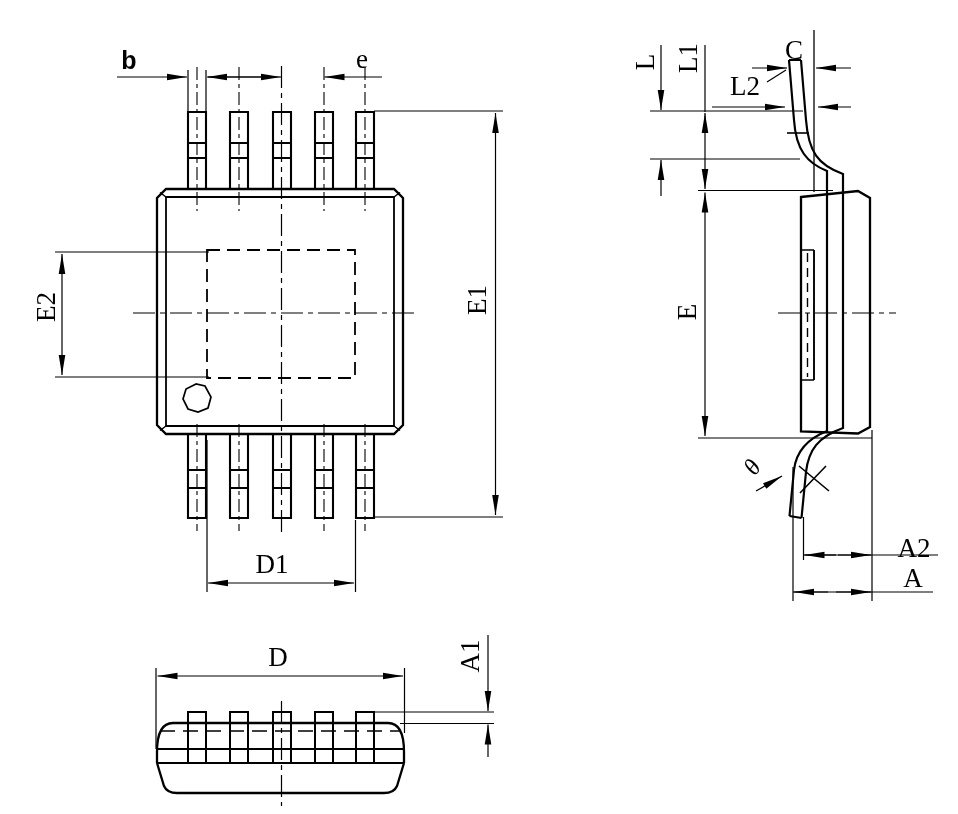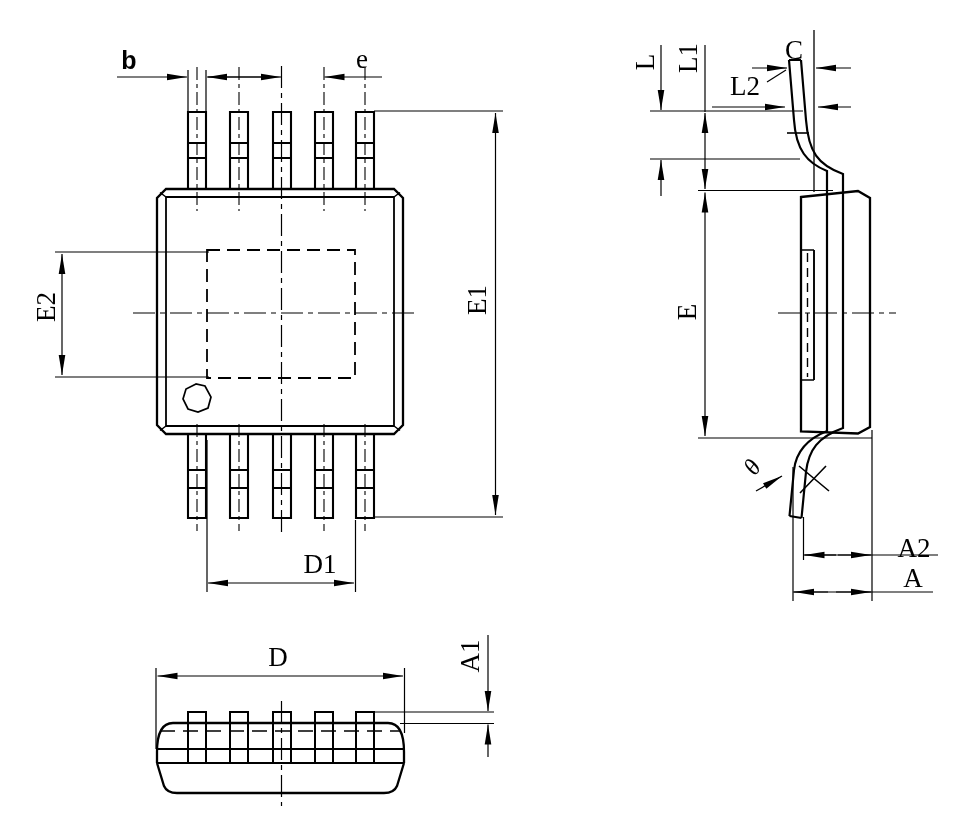--- a/index.html
+++ b/index.html
@@ -169,21 +169,21 @@
       <line x1="828" y1="592" x2="794" y2="592" marker-end="url(#ae)"></line>
       <line x1="836" y1="592" x2="871" y2="592" marker-end="url(#ae)"></line>
     </g>
   </g>
 </svg>
 
 <div class="lbl bold-sans" style="left:129px;top:60px;">b</div>
 <div class="lbl" style="left:362px;top:59px;">e</div>
 <div class="lbl rot" style="left:477px;top:300px;">E1</div>
 <div class="lbl rot" style="left:46px;top:307px;">E2</div>
-<div class="lbl" style="left:272px;top:564px;margin-left:48px;">D1</div>
+<div class="lbl" style="left:272px;top:564px;">D1</div>
 <div class="lbl" style="left:278px;top:657px;">D</div>
 <div class="lbl rot" style="left:470px;top:656px;">A1</div>
 <div class="lbl rot" style="left:645px;top:62px;">L</div>
 <div class="lbl rot" style="left:688px;top:58px;">L1</div>
 <div class="lbl" style="left:745px;top:86px;font-family:Liberation Serif, serif;">L2</div>
 <div class="lbl" style="left:794px;top:50px;">C</div>
 <div class="lbl rot" style="left:687px;top:312px;">E</div>
 <div class="lbl theta" style="left:752px;top:467px;">θ</div>
 <div class="lbl" style="left:914px;top:548px;">A2</div>
 <div class="lbl" style="left:913px;top:578px;">A</div>

